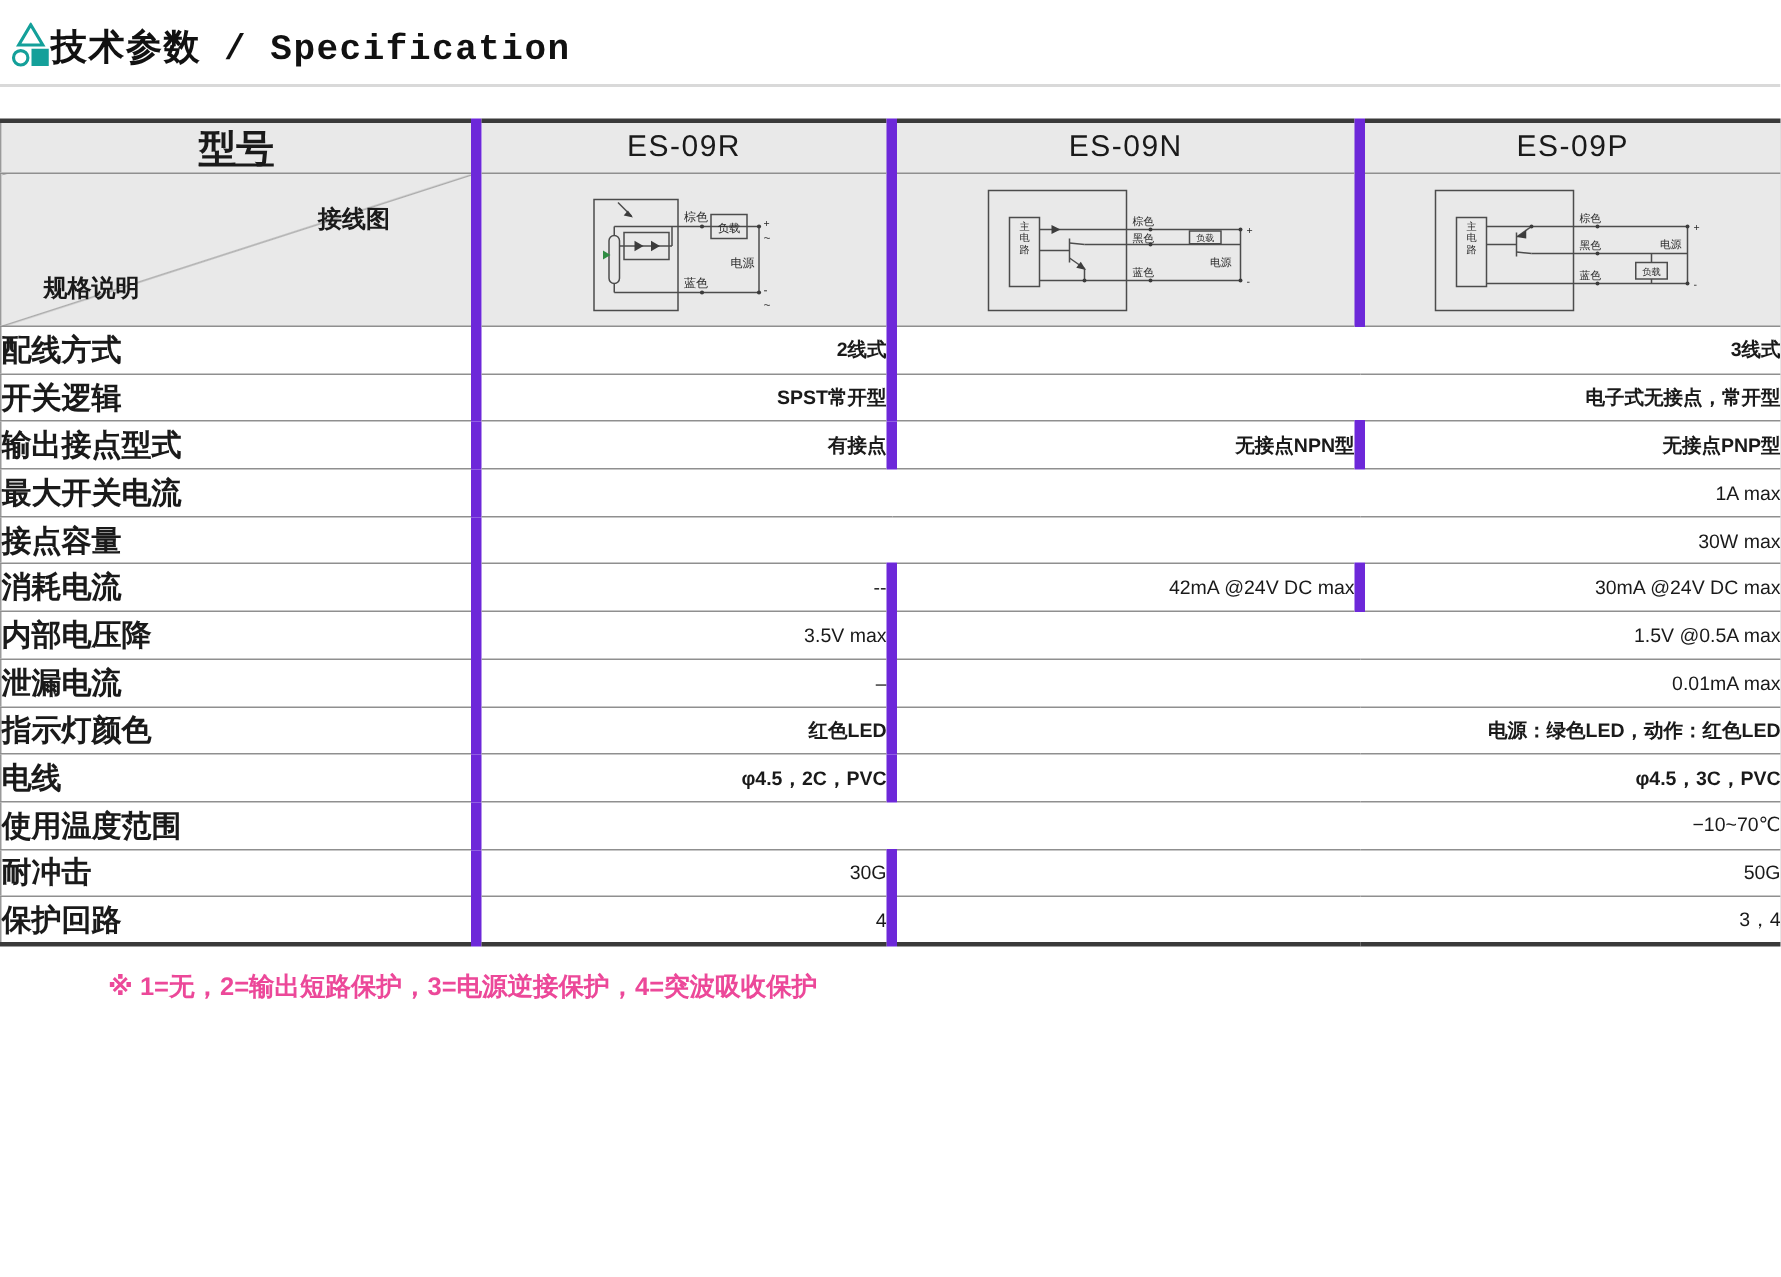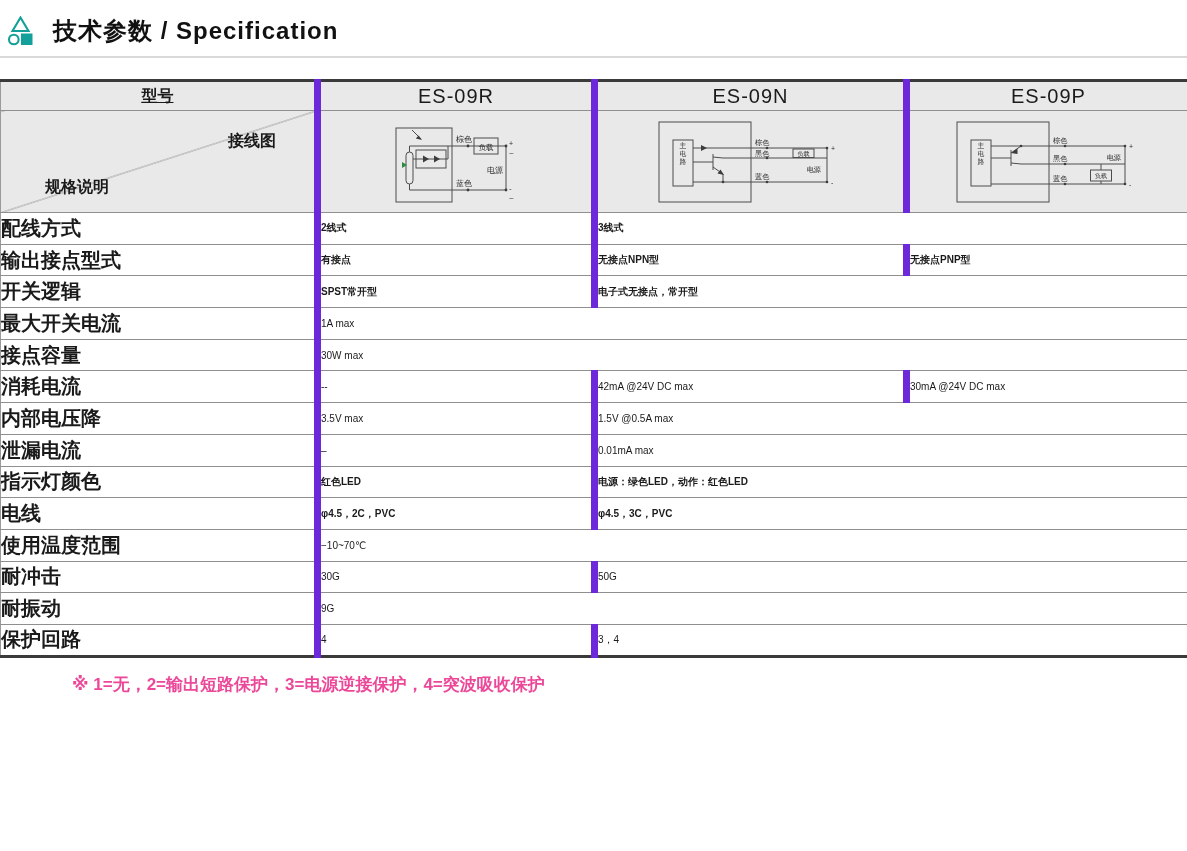--- a/index.html
+++ b/index.html
@@ -2,49 +2,49 @@
 <html><head>
 <meta charset="utf-8">
 <style>
   html,body{margin:0;padding:0;background:#fff;}
   body{
     width:1187px;height:851px;overflow:hidden;
     font-family:"Liberation Sans","DejaVu Sans",sans-serif;
     color:#1a1a1a;-webkit-font-smoothing:antialiased;
   }
   
-  .doc-header{display:flex;align-items:flex-end;gap:19px;padding:15px 0 0 7px;height:32px;}
+  .doc-header{display:flex;align-items:flex-start;gap:0;padding:15px 0 0 7px;height:32px;font-family:Liberation Mono, monospace;}
   .doc-title{font-size:24px;font-weight:bold;letter-spacing:1px;color:#111;}
   .title-divider{margin-top:9px;height:2px;background:#d9d9d9;width:1187px;}
   
   table.spec{
     width:1187px;margin-top:21px;border-collapse:collapse;table-layout:fixed;
     border-top:3px solid #3a3a3a;border-bottom:3px solid #3a3a3a;
     border-left:1px solid #9a9a9a;border-right:1px solid #9a9a9a;
   }
   table.spec tr{border-bottom:1px solid #8f8f8f;}
   table.spec td{padding:0;border-left:7px solid #6d28d9;overflow:hidden;}
   table.spec td:first-child{border-left:none;}
   tr.hdr{height:30px;background:#e9e9e9;}
   tr.hdr td{text-align:center;vertical-align:middle;}
-  .model-label{font-size:16px;font-weight:600;text-decoration:underline;}
+  .model-label{font-size:25px;font-weight:600;text-decoration:underline;}
   .model-name{font-size:20px;font-weight:400;letter-spacing:1px;}
   tr.diag{height:102px;background:#e9e9e9;}
   td.diag-corner{
     position:relative;
     background-image:linear-gradient(to bottom right,
       transparent calc(50% - 0.7px), #8f8f8f calc(50%), transparent calc(50% + 0.7px));
   }
-  .diag-corner .top-right{position:absolute;top:20px;right:38px;font-size:16px;font-weight:bold;}
-  .diag-corner .bottom-left{position:absolute;left:44px;bottom:14px;font-size:16px;font-weight:bold;}
+  .diag-corner .top-right{position:absolute;top:20px;right:54px;font-size:16px;font-weight:bold;}
+  .diag-corner .bottom-left{position:absolute;left:28px;bottom:14px;font-size:16px;font-weight:bold;}
   td.diag-cell{text-align:center;vertical-align:middle;}
   td.diag-cell svg{display:inline-block;vertical-align:middle;}
   tr.data{height:31.7px;background:#fff;}
   td.lbl{font-size:20px;font-weight:bold;padding-left:68px;vertical-align:middle;text-align:left;}
-  td.val{font-size:10px;font-weight:400;text-align:left;vertical-align:middle;}
+  td.val{font-size:13px;font-weight:400;text-align:right;vertical-align:middle;}
   td.val.cn{font-weight:600;}
   
   .footnote{margin:15px 0 0 72px;font-size:17px;font-weight:bold;color:#ec4899;}
   
   .dg{stroke:#4c4c4c;stroke-width:1;fill:none;}
   .dg-f{fill:#3c3c3c;stroke:none;}
   .dg-t{fill:#2b2b2b;stroke:none;}
   .dg-g{fill:#2e8b42;stroke:none;}
 </style>
 </head>
@@ -184,31 +184,31 @@
       </svg>
     </td>
   </tr>
 
   <tr class="data">
     <td class="lbl">配线方式</td>
     <td class="val cn">2线式</td>
     <td class="val cn" colspan="2">3线式</td>
   </tr>
   <tr class="data">
+    <td class="lbl">开关逻辑</td>
+    <td class="val cn">SPST常开型</td>
+    <td class="val cn" colspan="2">电子式无接点，常开型</td>
+  </tr>
+  <tr class="data">
     <td class="lbl">输出接点型式</td>
     <td class="val cn">有接点</td>
     <td class="val cn">无接点NPN型</td>
     <td class="val cn">无接点PNP型</td>
   </tr>
   <tr class="data">
-    <td class="lbl">开关逻辑</td>
-    <td class="val cn">SPST常开型</td>
-    <td class="val cn" colspan="2">电子式无接点，常开型</td>
-  </tr>
-  <tr class="data">
     <td class="lbl">最大开关电流</td>
     <td class="val" colspan="3">1A max</td>
   </tr>
   <tr class="data">
     <td class="lbl">接点容量</td>
     <td class="val" colspan="3">30W max</td>
   </tr>
   <tr class="data">
     <td class="lbl">消耗电流</td>
     <td class="val">--</td>
@@ -238,24 +238,20 @@
   <tr class="data">
     <td class="lbl">使用温度范围</td>
     <td class="val" colspan="3">−10~70℃</td>
   </tr>
   <tr class="data">
     <td class="lbl">耐冲击</td>
     <td class="val">30G</td>
     <td class="val" colspan="2">50G</td>
   </tr>
   <tr class="data">
-    <td class="lbl">耐振动</td>
-    <td class="val" colspan="3">9G</td>
-  </tr>
-  <tr class="data">
     <td class="lbl">保护回路</td>
     <td class="val">4</td>
     <td class="val" colspan="2">3，4</td>
   </tr>
 </tbody>
   </table>
 
 <div class="footnote">※ 1=无，2=输出短路保护，3=电源逆接保护，4=突波吸收保护</div>
 
 </body></html>

